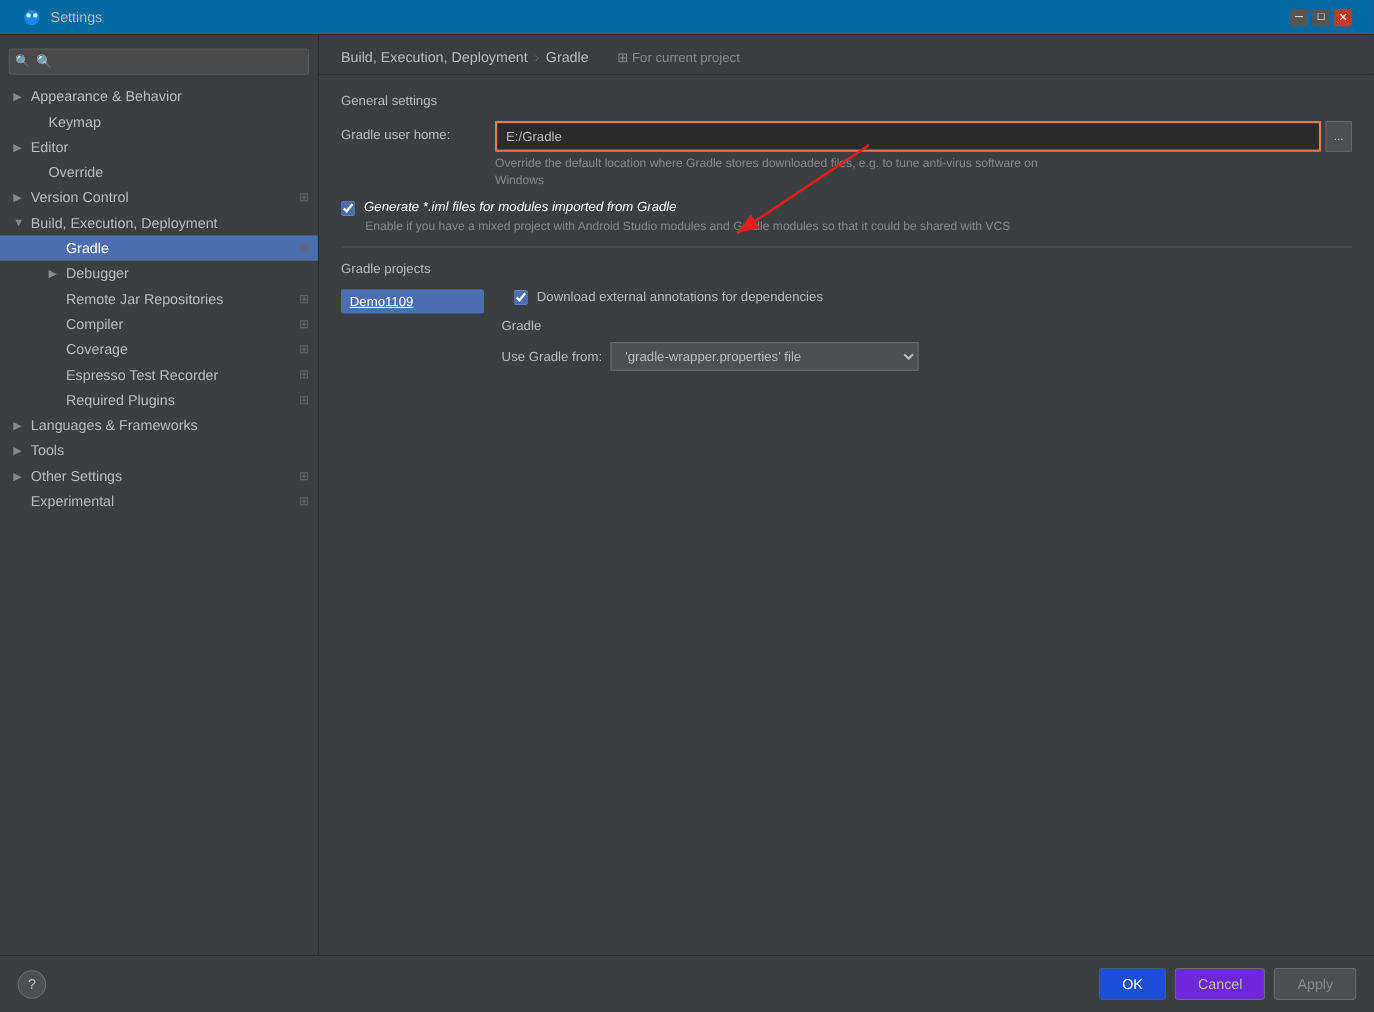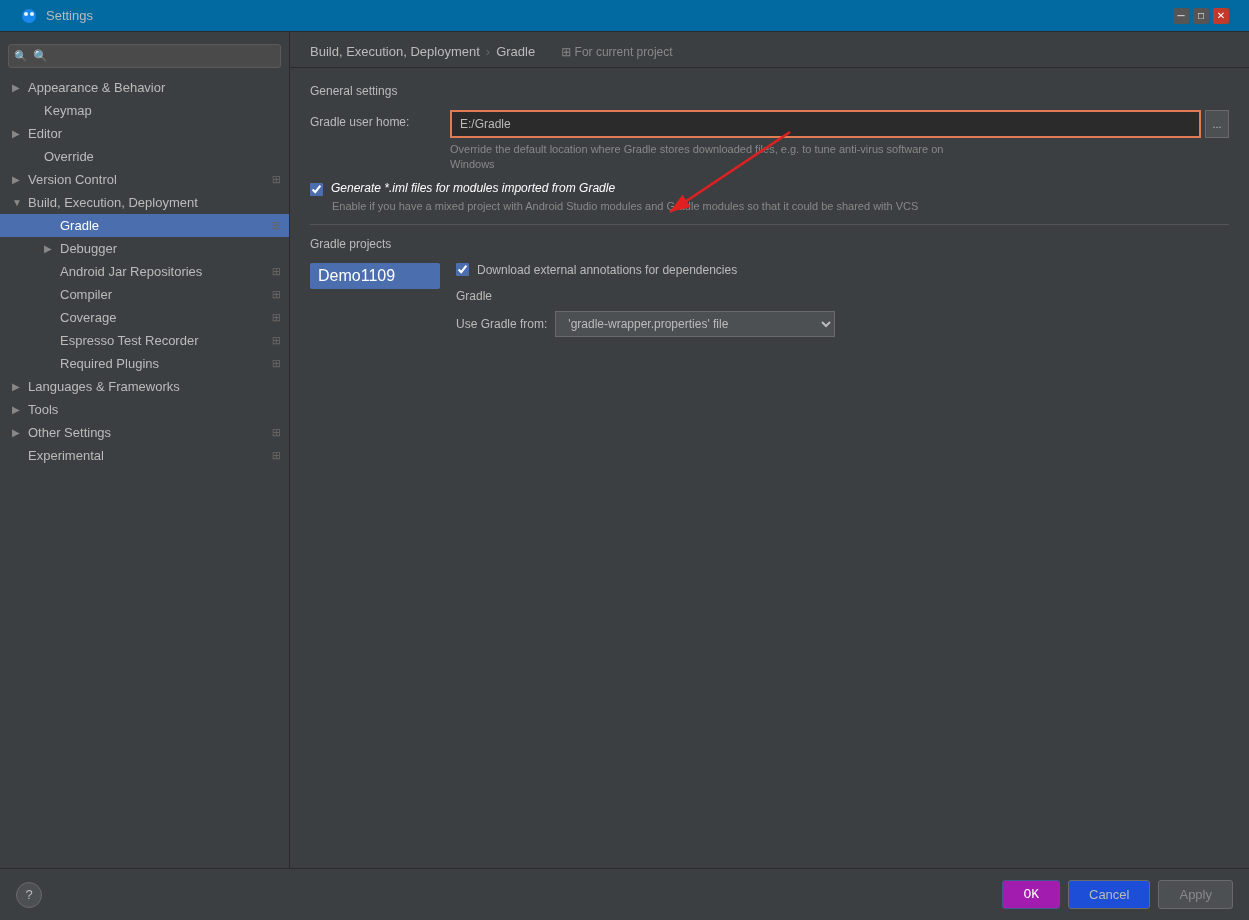--- a/index.html
+++ b/index.html
@@ -255,36 +255,38 @@
       display: flex;
       gap: 16px;
       margin-top: 8px;
     }
     .project-list {
       width: 130px;
       flex-shrink: 0;
     }
     .project-list-item {
       padding: 4px 8px;
-      font-size: 16px;
+      font-size: 12px;
       cursor: pointer;
       border-radius: 2px;
+      text-decoration: underline;
     }
     .project-list-item.selected {
       background: #4b6eaf;
       color: #fff;
     }
 
     .project-settings {
       flex: 1;
     }
     .project-checkbox-row {
       display: flex;
-      align-items: center;
+      align-items: flex-end;
       margin-bottom: 12px;
+      margin-left: 11px;
     }
     .project-checkbox-row input[type="checkbox"] {
       margin-right: 8px;
       accent-color: #4b6eaf;
     }
     .project-checkbox-label {
       color: #bbb;
       font-size: 12px;
     }
 
@@ -347,27 +349,26 @@
       gap: 8px;
     }
     .footer-btn {
       padding: 6px 20px;
       border-radius: 3px;
       cursor: pointer;
       font-size: 13px;
       border: none;
     }
     .btn-ok {
-      background: #a21caf;
+      background: #1d4ed8;
       color: #fff;
       border: 1px solid #3d5a8a;
-      font-family: Liberation Mono, monospace;
     }
     .btn-cancel {
-      background: #1d4ed8;
+      background: #6d28d9;
       color: #bbb;
       border: 1px solid #6a6a6a;
     }
     .btn-apply {
       background: #4c5052;
       color: #888;
       border: 1px solid #6a6a6a;
     }
 
     
@@ -436,21 +437,21 @@
           <span class="expand-arrow" style="visibility:hidden;"></span>
           <span class="sidebar-item-text">Gradle</span>
           <span class="sidebar-icon-right">⊞</span>
         </div>
         <div class="sidebar-item" style="padding-left: 44px;">
           <span class="expand-arrow">▶</span>
           <span class="sidebar-item-text">Debugger</span>
         </div>
         <div class="sidebar-item" style="padding-left: 44px;">
           <span class="expand-arrow" style="visibility:hidden;"></span>
-          <span class="sidebar-item-text">Android Jar Repositories</span>
+          <span class="sidebar-item-text">Remote Jar Repositories</span>
           <span class="sidebar-icon-right">⊞</span>
         </div>
         <div class="sidebar-item" style="padding-left: 44px;">
           <span class="expand-arrow" style="visibility:hidden;"></span>
           <span class="sidebar-item-text">Compiler</span>
           <span class="sidebar-icon-right">⊞</span>
         </div>
         <div class="sidebar-item" style="padding-left: 44px;">
           <span class="expand-arrow" style="visibility:hidden;"></span>
           <span class="sidebar-item-text">Coverage</span>

